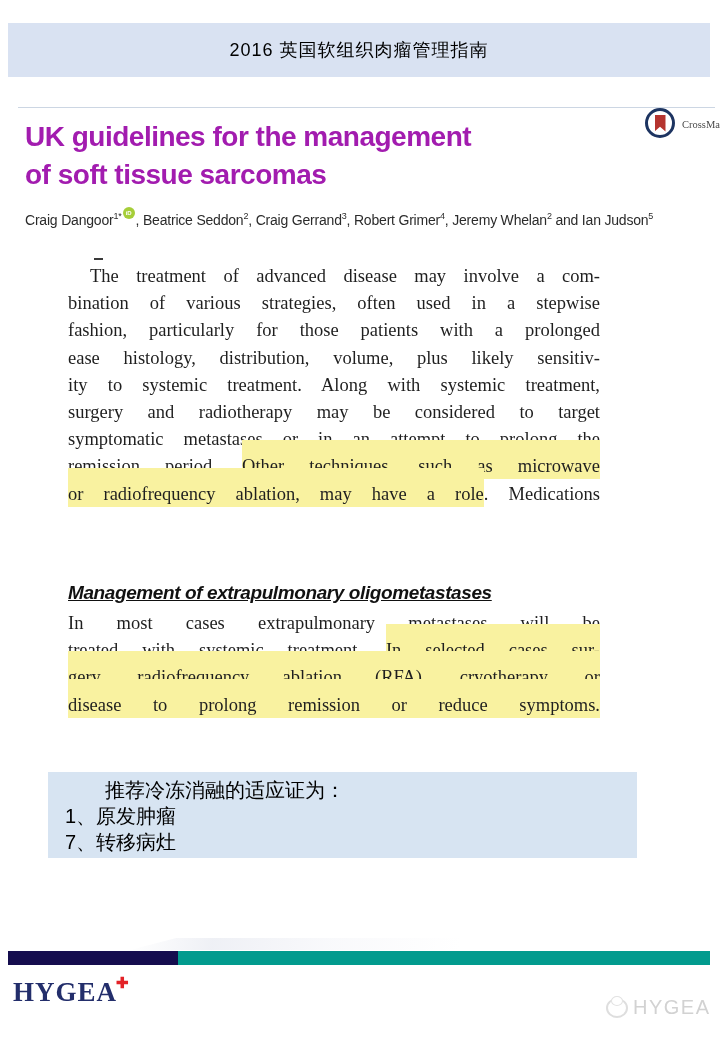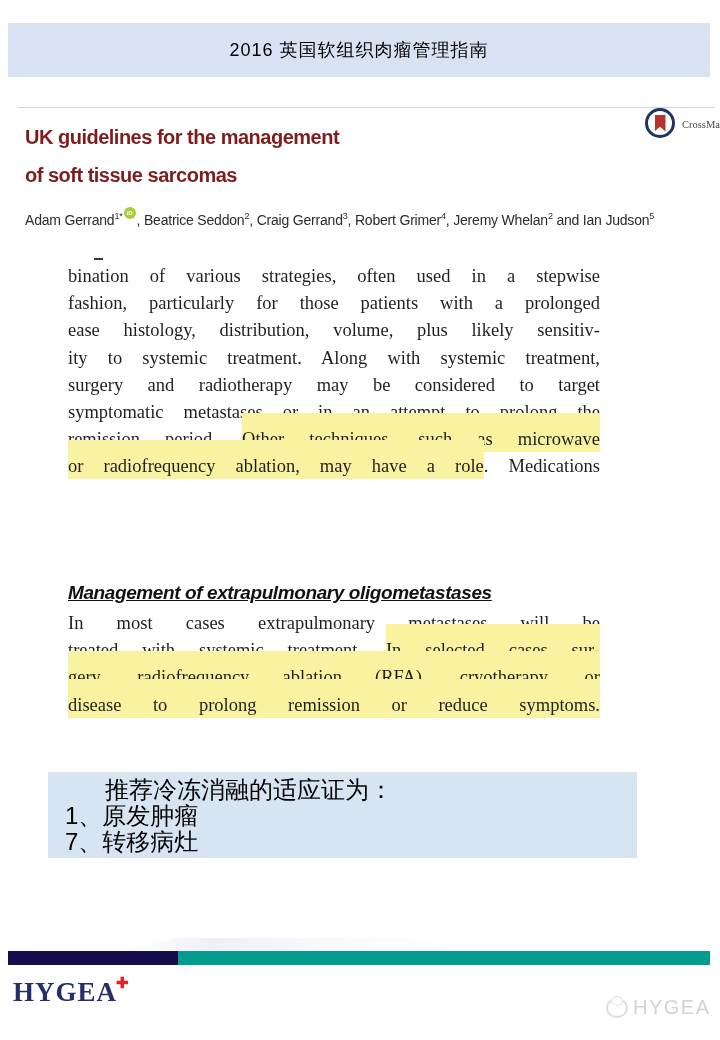--- a/index.html
+++ b/index.html
@@ -19,21 +19,21 @@
 
   .crossmark{position:absolute;left:645px;top:108px;width:70px;height:38px;}
   .cm-circle{position:absolute;left:0;top:0;width:30px;height:30px;border-radius:50%;
     border:3px solid var(--crossmark-navy);background:#fff;display:flex;align-items:center;justify-content:center;}
   .cm-flag{width:11px;height:17px;background:var(--crossmark-red);
     clip-path:polygon(0 0,100% 0,100% 100%,50% 72%,0 100%);}
   .cm-label{position:absolute;left:37px;top:11px;font-family:"Liberation Serif",serif;
     font-size:10.5px;color:#4a4a4a;}
 
   .paper-title{position:absolute;left:25px;top:118px;width:560px;
-    font-size:20px;line-height:38px;font-weight:700;color:#7f1d1d;letter-spacing:-0.5px;}
+    font-size:28px;line-height:38px;font-weight:700;color:#a21caf;letter-spacing:-0.5px;}
 
   .authors{position:absolute;left:25px;top:207px;width:660px;font-size:14px;color:#2b2b2b;
     letter-spacing:-0.2px;}
   .authors sup{font-size:9px;vertical-align:super;}
   .orcid{display:inline-block;width:12px;height:12px;border-radius:50%;
     background:var(--orcid-green);vertical-align:super;margin:0 1px;position:relative;}
   .orcid::after{content:"iD";position:absolute;left:0;top:0;width:12px;height:12px;
     font-size:6px;color:#fff;display:flex;align-items:center;justify-content:center;font-weight:700;}
 
   .pcol{position:absolute;left:68px;width:532px;font-family:"Liberation Serif",serif;
@@ -41,21 +41,21 @@
   .p1{top:263px;}
   .p2{top:610px;}
   .pline{height:27.2px;line-height:27.2px;text-align:justify;text-align-last:justify;overflow:visible;}
   .pline.ind{padding-left:22px;}
   .hl{background:var(--highlight);padding:16px 0 3px;}
 
   .sec-head{position:absolute;left:68px;top:582px;width:540px;
     font-style:italic;font-weight:700;font-size:19px;color:#111;letter-spacing:-0.4px;text-decoration:underline;}
 
   .note-box{position:absolute;left:48px;top:772px;width:589px;height:86px;
-    background:var(--note-box-bg);padding:5px 8px;font-size:24px;color:#000;}
+    background:var(--note-box-bg);padding:5px 8px;font-size:20px;color:#000;}
   .nline{line-height:26px;padding-left:9px;}
   .nline.ind{padding-left:49px;}
 
   .swoosh{position:absolute;left:130px;top:938px;width:330px;height:12px;opacity:.7;
     background:linear-gradient(100deg,rgba(216,220,232,0) 0%,rgba(216,220,232,.6) 25%,rgba(232,234,242,.4) 60%,rgba(255,255,255,0) 100%);
     clip-path:polygon(14% 0,100% 0,100% 100%,0 100%);}
   .bar-navy{position:absolute;left:8px;top:951px;width:170px;height:14px;background:var(--footer-navy);}
   .bar-teal{position:absolute;left:178px;top:951px;width:532px;height:14px;background:var(--footer-teal);}
 
   .logo{position:absolute;left:13px;top:977px;font-family:"Liberation Serif",serif;
@@ -86,25 +86,26 @@
       <span class="cm-flag"></span>
     </span>
     <span class="cm-label">CrossMark</span>
   </div>
 
   <h1 class="paper-title">
     <span>UK guidelines for the management</span><br>
     <span>of soft tissue sarcomas</span>
   </h1>
 
-  <div class="authors" id="authors"><span>Adam Gerrand</span><sup>1*</sup><span class="orcid"></span><span>, Beatrice Seddon</span><sup>2</sup><span>, Craig Gerrand</span><sup>3</sup><span>, Robert Grimer</span><sup>4</sup><span>, Jeremy Whelan</span><sup>2</sup><span> and Ian Judson</span><sup>5</sup></div>
+  <div class="authors" id="authors"><span>Craig Dangoor</span><sup>1*</sup><span class="orcid"></span><span>, Beatrice Seddon</span><sup>2</sup><span>, Craig Gerrand</span><sup>3</sup><span>, Robert Grimer</span><sup>4</sup><span>, Jeremy Whelan</span><sup>2</sup><span> and Ian Judson</span><sup>5</sup></div>
 
   <div class="artifact"></div>
 
   <div class="pcol p1" id="para1">
+      <div class="pline ind"><span>The treatment of advanced disease may involve a com-</span></div>
       <div class="pline"><span>bination of various strategies, often used in a stepwise</span></div>
       <div class="pline"><span>fashion, particularly for those patients with a prolonged</span></div>
       <div class="pline"><span>ease histology, distribution, volume, plus likely sensitiv-</span></div>
       <div class="pline"><span>ity to systemic treatment. Along with systemic treatment,</span></div>
       <div class="pline"><span>surgery and radiotherapy may be considered to target</span></div>
       <div class="pline"><span>symptomatic metastases or in an attempt to prolong the</span></div>
       <div class="pline"><span>remission period. </span><span class="hl">Other techniques, such as microwave</span></div>
       <div class="pline"><span class="hl">or radiofrequency ablation, may have a role</span><span>. Medications</span></div>
     </div>
 

